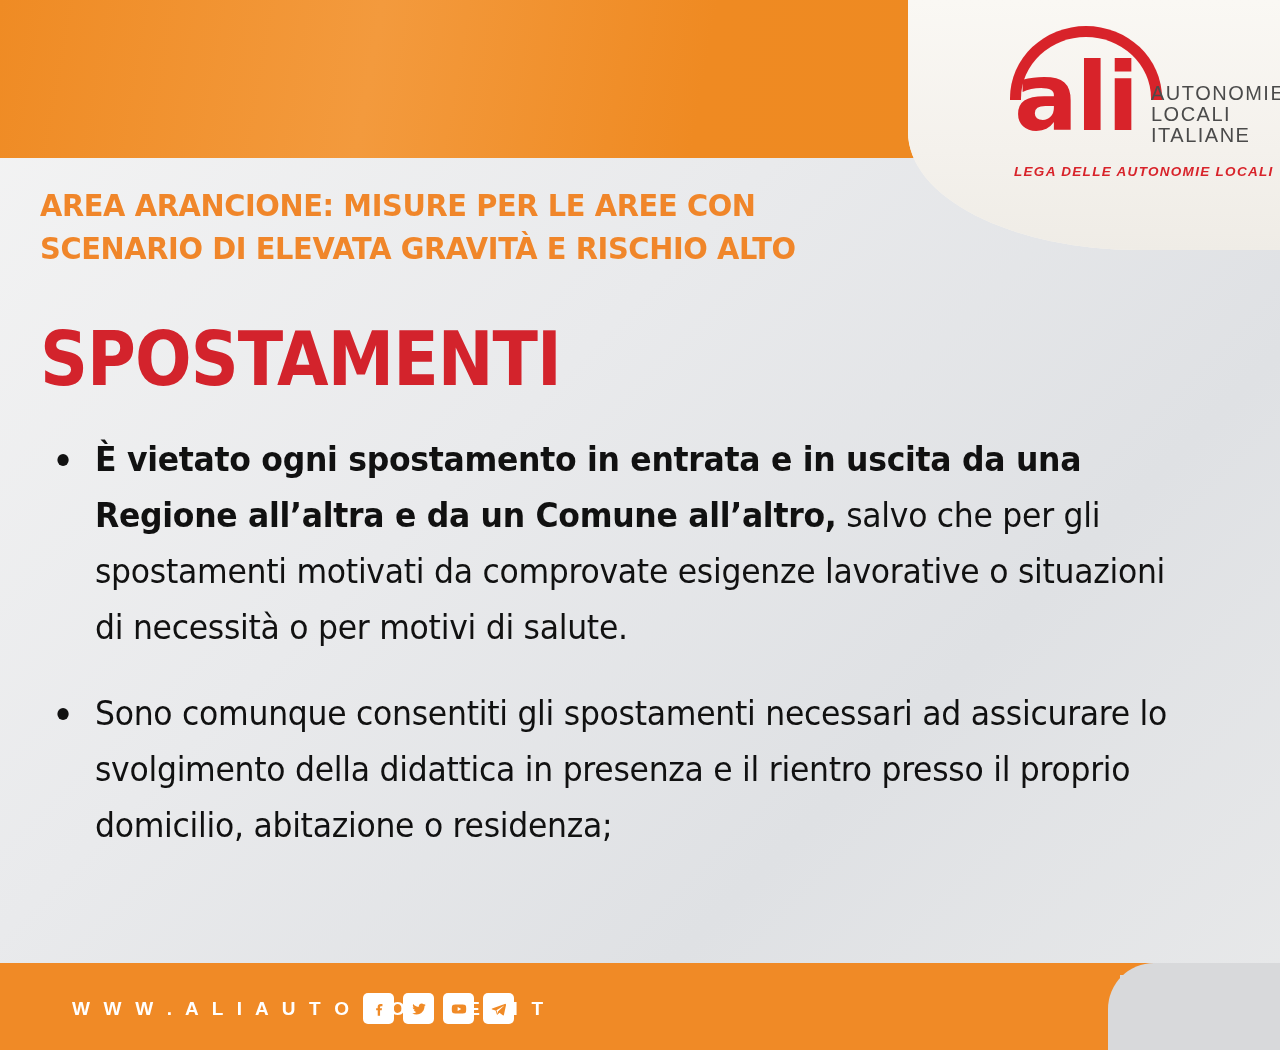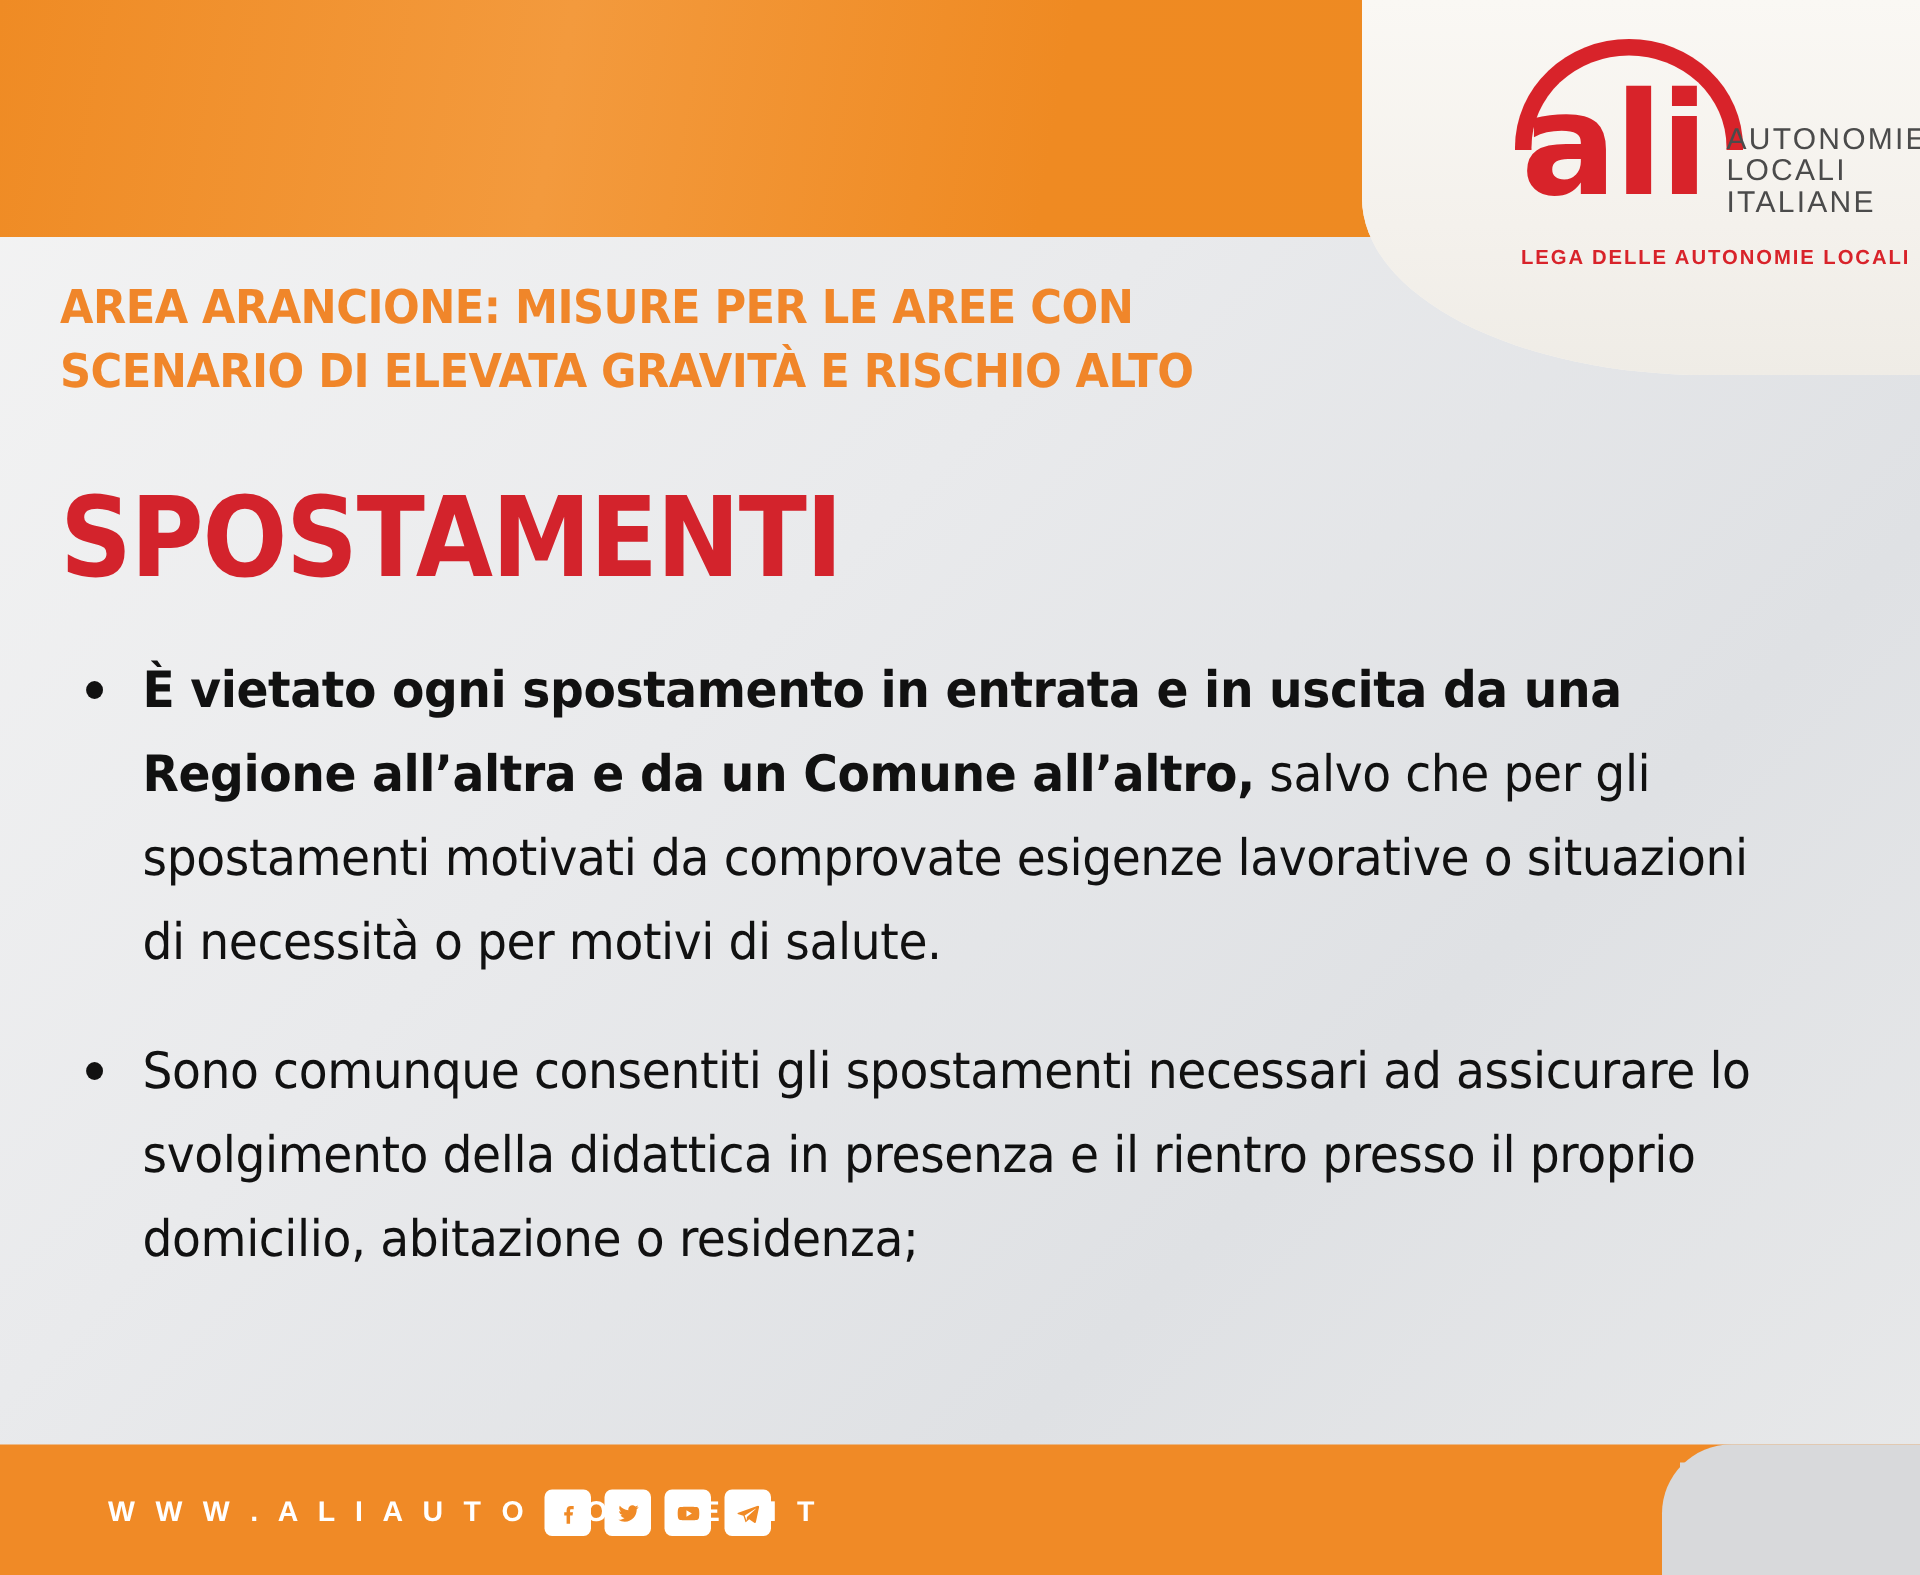--- a/index.html
+++ b/index.html
@@ -102,20 +102,21 @@
   .logo-words div { white-space: nowrap; }
   .logo-tag {
     position: absolute;
     top: 138px;
     left: 6px;
     color: #d8232a;
     font-size: 13.5px;
     font-weight: bold;
     letter-spacing: 1.3px;
     white-space: nowrap;
+    font-style: italic;
   }
 
   
   .kicker {
     position: absolute;
     top: 184px;
     left: 40px;
     width: 900px;
     color: #f0862a;
     font-family: "DejaVu Sans", sans-serif;

